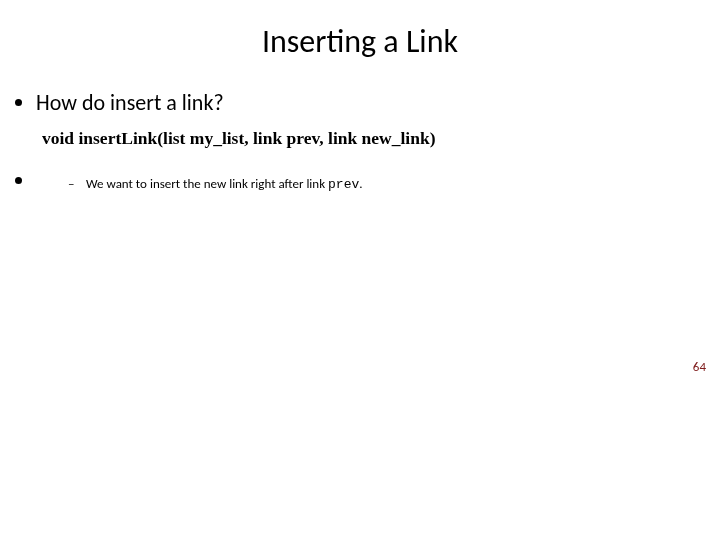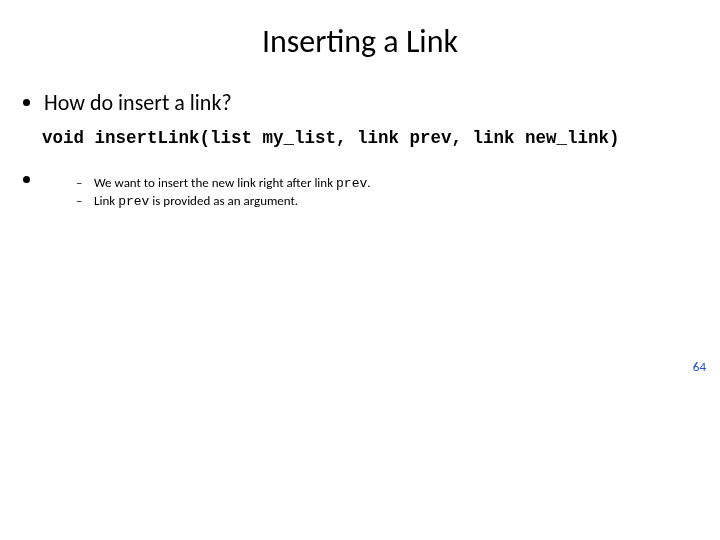--- a/index.html
+++ b/index.html
@@ -1,46 +1,43 @@
 <!DOCTYPE html>
 <html><head>
 <meta charset="utf-8">
 <style>
   * { margin: 0; padding: 0; box-sizing: border-box; }
   html, body { width: 720px; height: 540px; background: #fff; font-family: Calibri, "Segoe UI", Arial, sans-serif; color: #000; }
   .slide { position: relative; width: 720px; height: 384px; padding: 18px 28px 4px 28px; }
   .title { font-size: 32px; text-align: center; margin-top: 4px; margin-bottom: 28px; font-weight: 400; }
-  .b1 { list-style: disc; margin-left: 16px; font-size: 22px; }
+  .b1 { list-style: disc; margin-left: 8px; font-size: 22px; }
   .b1 > li { margin-bottom: 12px; }
-  .codeblock { font-family: Liberation Mono, monospace; font-size: 17.5px; font-weight: bold; white-space: nowrap; margin: 10px 0 18px 14px; }
+  .codeblock { font-family: Liberation Serif, serif; font-size: 17.5px; font-weight: bold; white-space: nowrap; margin: 10px 0 18px 14px; }
   .b2 { list-style: none; margin-left: 32px; margin-top: 8px; font-size: 13px; }
   .b2 > li { position: relative; padding-left: 18px; margin-bottom: 2px; }
   .b2 > li::before { content: "–"; position: absolute; left: 0; }
   .mono { font-family: "Courier New", monospace; }
-  .pagenum { position: absolute; right: 14px; bottom: 10px; font-size: 13px; color: #1d4ed8; }
+  .pagenum { position: absolute; right: 14px; bottom: 10px; font-size: 13px; color: #7f1d1d; }
 </style>
 </head>
 <body>
 
 <div class="slide">
   <h1 class="title">Inserting a Link</h1>
 
   <ul class="b1">
     <li>How do insert a link?</li>
   </ul>
 
   <div class="codeblock">void insertLink(list my_list, link prev, link new_link)</div>
 
   <ul class="b1">
     <li>
       <ul class="b2">
         <li>
           <span>We want to insert the new link right after link </span><span class="mono">prev</span><span>.</span>
         </li>
-        <li>
-          <span>Link </span><span class="mono">prev</span><span> is provided as an argument.</span>
-        </li>
       </ul>
     </li>
   </ul>
 
   <div class="pagenum">64</div>
 </div>
 
 </body></html>

